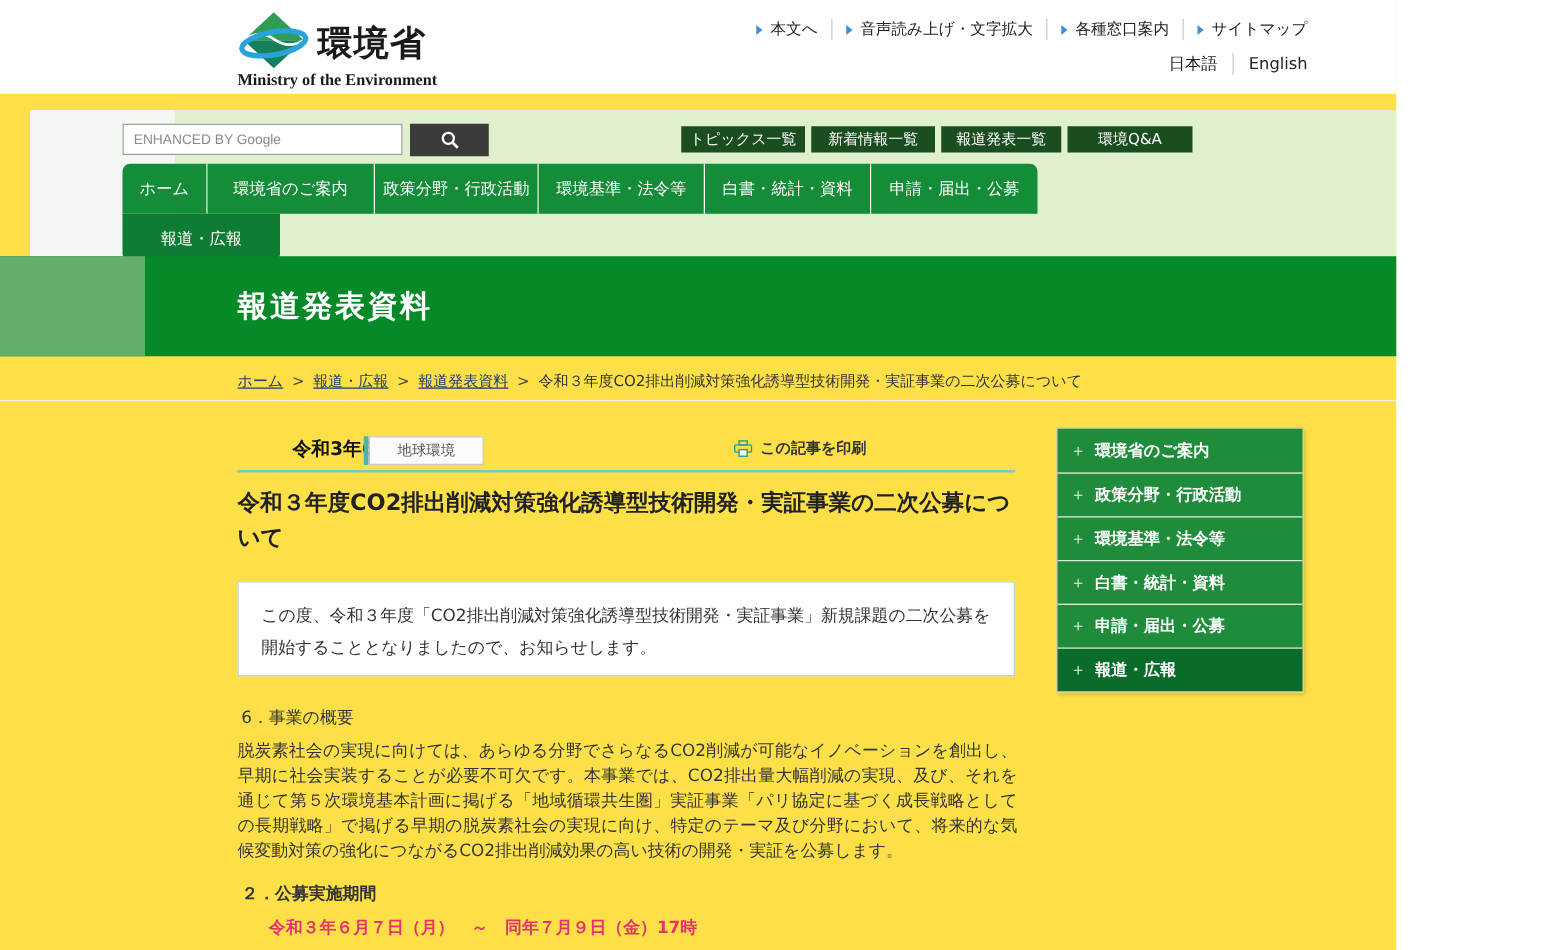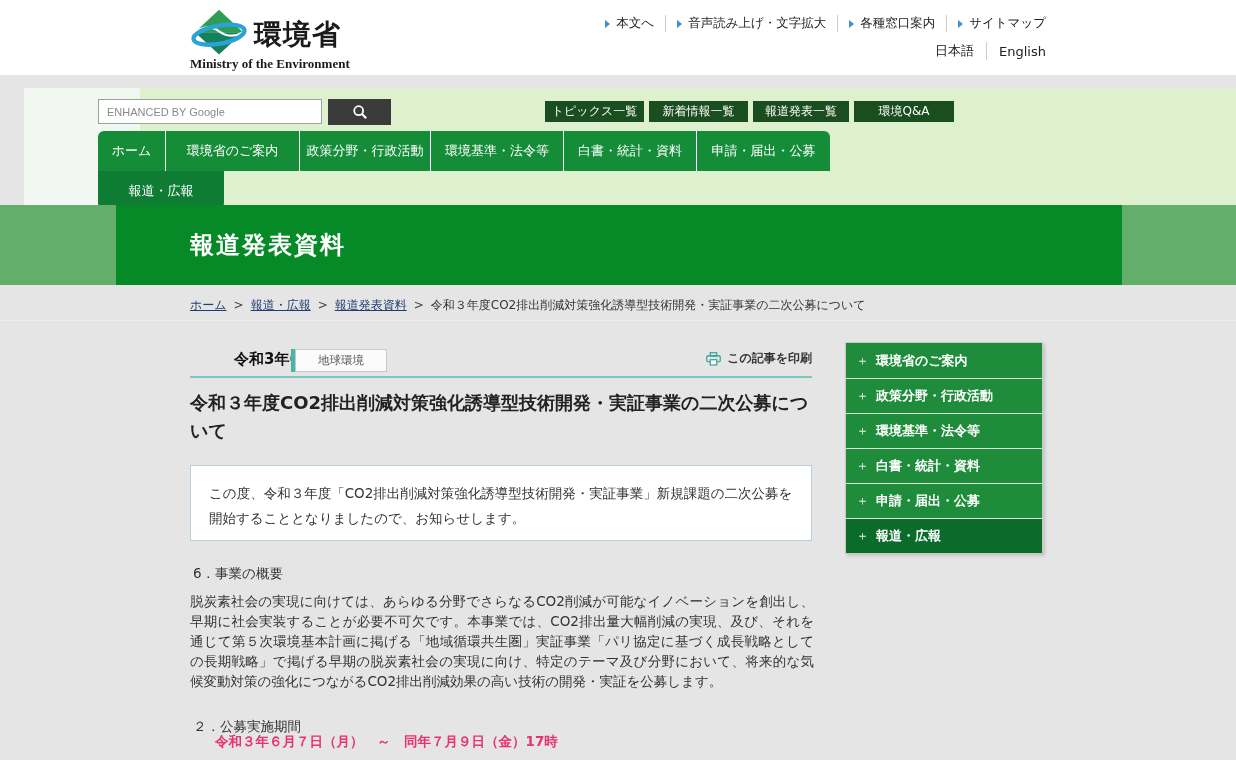--- a/index.html
+++ b/index.html
@@ -1,18 +1,18 @@
 <!DOCTYPE html>
 <html lang="ja"><head>
 <meta charset="utf-8">
 <title>報道発表資料｜環境省</title>
 <style>
   * { margin:0; padding:0; box-sizing:border-box; }
   body { background:#fff; font-family:"DejaVu Sans","Liberation Sans",sans-serif; }
-  .page { position:relative; width:1236px; height:760px; background:#e5e5e5; overflow:hidden; }
+  .page { position:relative; width:1117px; height:760px; background:#fde047; overflow:hidden; }
   a { text-decoration:none; color:inherit; cursor:pointer; }
 
   
   .header { position:absolute; top:0; left:0; width:1236px; height:75px; background:#fff; }
   .logo { position:absolute; left:190px; top:6px; width:170px; height:66px; display:block; }
   .logo-mark { position:absolute; left:0; top:2px; }
   .logo-title { position:absolute; left:64px; top:10px; font-size:28px; font-weight:bold; color:#1a1a1a; letter-spacing:1px; }
   .logo-sub { position:absolute; left:0; top:50px; font-family:"Liberation Serif","DejaVu Serif",serif; font-weight:bold; font-size:13px; color:#1a1a1a; white-space:nowrap; }
   .util { position:absolute; top:15px; right:190px; display:flex; align-items:center; font-size:12.5px; color:#222; }
   .util a { display:flex; align-items:center; padding:0 11px; }
@@ -181,21 +181,21 @@
 
   <h2 class="article-title">令和３年度CO2排出削減対策強化誘導型技術開発・実証事業の二次公募について</h2>
 
   <div class="summary-box">
     <span>この度、令和３年度「CO2排出削減対策強化誘導型技術開発・実証事業」新規課題の二次公募を開始することとなりましたので、お知らせします。</span>
   </div>
 
   <h3 class="sec-heading sec1-h" style="font-weight:normal;">6．事業の概要</h3>
   <p class="sec1-body">脱炭素社会の実現に向けては、あらゆる分野でさらなるCO2削減が可能なイノベーションを創出し、早期に社会実装することが必要不可欠です。本事業では、CO2排出量大幅削減の実現、及び、それを通じて第５次環境基本計画に掲げる「地域循環共生圏」実証事業「パリ協定に基づく成長戦略としての長期戦略」で掲げる早期の脱炭素社会の実現に向け、特定のテーマ及び分野において、将来的な気候変動対策の強化につながるCO2排出削減効果の高い技術の開発・実証を公募します。</p>
 
-  <h3 class="sec-heading sec2-h" style="font-weight:normal;margin-top:12px;">２．公募実施期間</h3>
+  <h3 class="sec-heading sec2-h" style="font-weight:bold;">２．公募実施期間</h3>
   <p class="sec2-highlight">令和３年６月７日（月）　～　同年７月９日（金）17時</p>
 
   <aside class="sidebar">
     <a class="side-item">
         <span class="plus">＋</span>
         <span>環境省のご案内</span>
       </a>
     <a class="side-item">
         <span class="plus">＋</span>
         <span>政策分野・行政活動</span>

